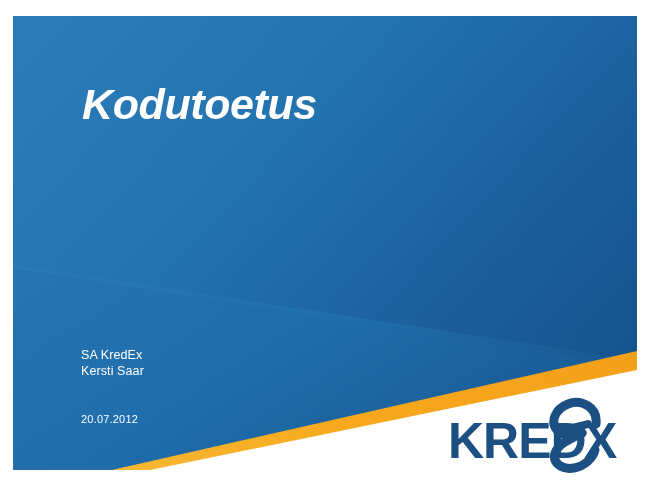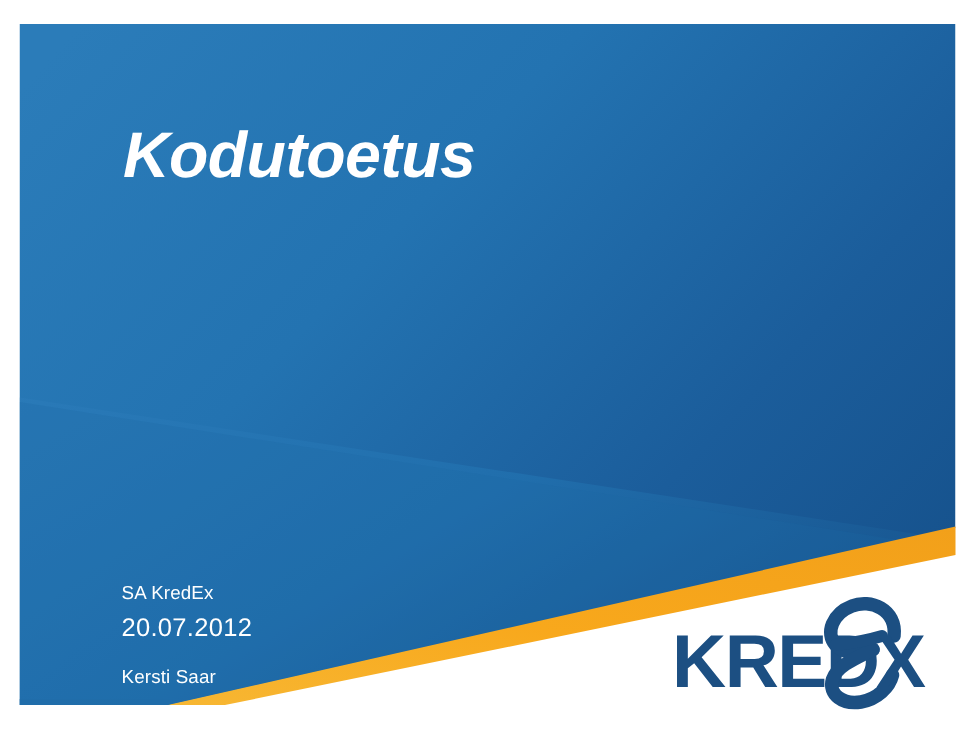--- a/index.html
+++ b/index.html
@@ -54,28 +54,27 @@
     left: 81px;
     top: 347px;
   }
   .presenter-line {
     font-family: "Liberation Sans", sans-serif;
     font-size: 12.5px;
     line-height: 16px;
     color: #ffffff;
     letter-spacing: 0.1px;
     white-space: nowrap;
-    margin-top: 40px;
   }
   #date-line {
     position: absolute;
     left: 81px;
     top: 411px;
     font-family: "Liberation Sans", sans-serif;
-    font-size: 17px;
+    font-size: 11px;
     line-height: 16px;
     color: #ffffff;
     letter-spacing: 0.2px;
     white-space: nowrap;
   }
 
   
   #logo {
     position: absolute;
     left: 448px;

